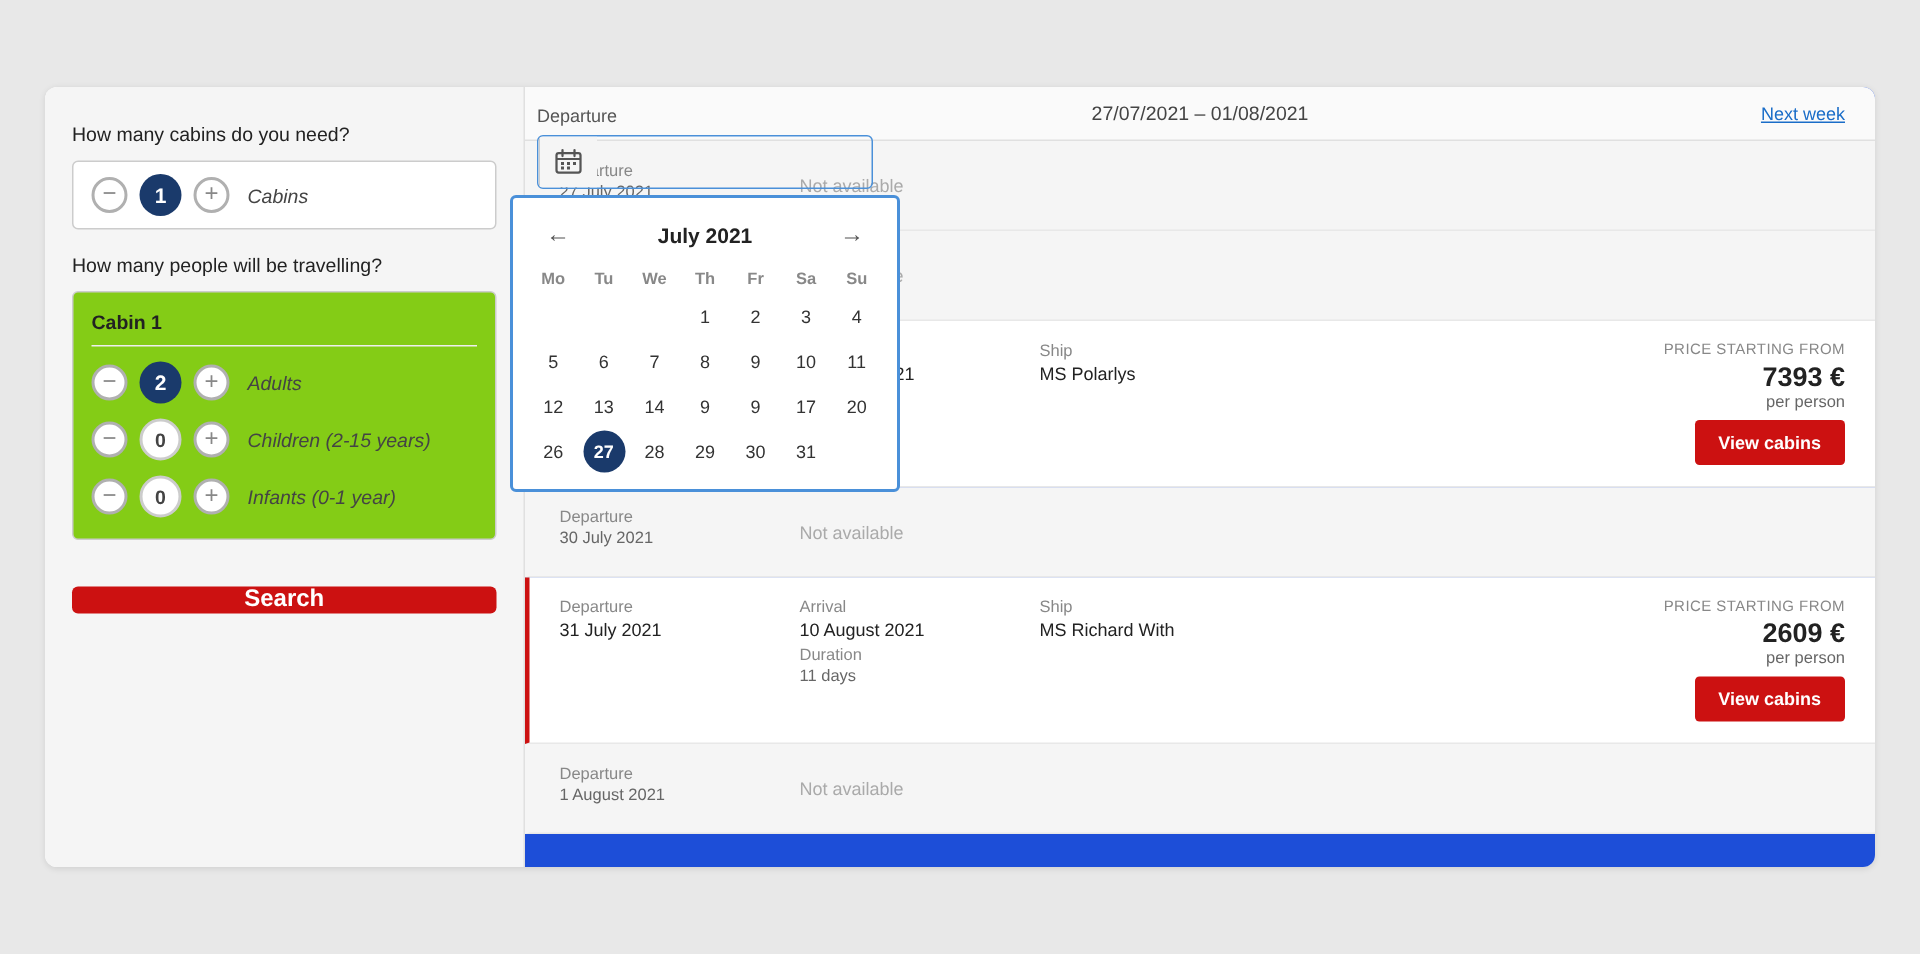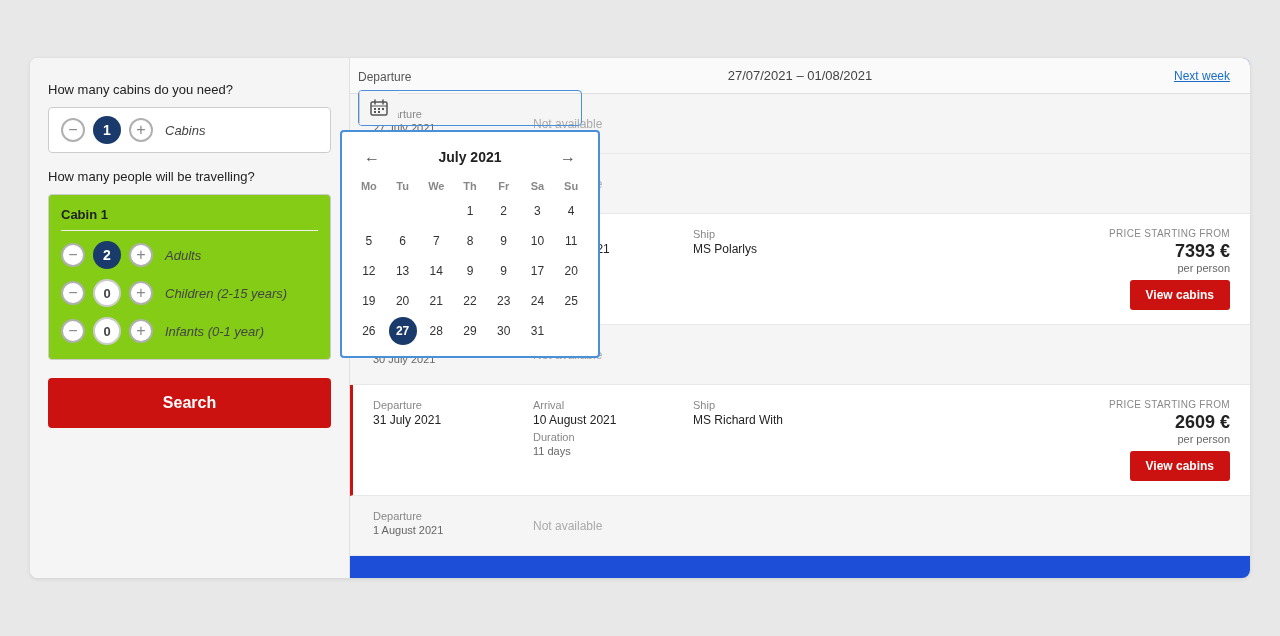--- a/index.html
+++ b/index.html
@@ -108,25 +108,24 @@
       display: flex; align-items: center; justify-content: center;
       font-size: 13px;
       font-weight: bold;
     }
     .search-btn {
       width: 100%;
       background: #cc1111;
       color: #fff;
       border: none;
       border-radius: 4px;
-      padding: 16px;
       font-size: 16px;
       font-weight: bold;
       cursor: pointer;
-      margin-top: 0;
+      margin-top: 13px;
     }
     .departure-section {
       padding: 12px 18px 0 18px;
     }
     .departure-label {
       font-size: 12px;
       color: #555;
       margin-bottom: 6px;
     }
     .date-input-row {
@@ -402,29 +401,20 @@
             <div style="display: grid; grid-template-columns: repeat(7, 1fr); text-align: center;">
               <div style="font-size: 12px; color: rgb(51, 51, 51); width: 28px; height: 28px; display: flex; align-items: center; justify-content: center; margin: 1px auto; border-radius: 50%; cursor: pointer;">12</div>
               <div style="font-size: 12px; color: rgb(51, 51, 51); width: 28px; height: 28px; display: flex; align-items: center; justify-content: center; margin: 1px auto; border-radius: 50%; cursor: pointer;">13</div>
               <div style="font-size: 12px; color: rgb(51, 51, 51); width: 28px; height: 28px; display: flex; align-items: center; justify-content: center; margin: 1px auto; border-radius: 50%; cursor: pointer;">14</div>
               <div style="font-size: 12px; color: rgb(51, 51, 51); width: 28px; height: 28px; display: flex; align-items: center; justify-content: center; margin: 1px auto; border-radius: 50%; cursor: pointer;">9</div>
               <div style="font-size: 12px; color: rgb(51, 51, 51); width: 28px; height: 28px; display: flex; align-items: center; justify-content: center; margin: 1px auto; border-radius: 50%; cursor: pointer;">9</div>
               <div style="font-size: 12px; color: rgb(51, 51, 51); width: 28px; height: 28px; display: flex; align-items: center; justify-content: center; margin: 1px auto; border-radius: 50%; cursor: pointer;">17</div>
               <div style="font-size: 12px; color: rgb(51, 51, 51); width: 28px; height: 28px; display: flex; align-items: center; justify-content: center; margin: 1px auto; border-radius: 50%; cursor: pointer;">20</div>
             </div>
             <div style="display: grid; grid-template-columns: repeat(7, 1fr); text-align: center;">
-              <div style="font-size: 12px; color: rgb(51, 51, 51); width: 28px; height: 28px; display: flex; align-items: center; justify-content: center; margin: 1px auto; border-radius: 50%; cursor: pointer;">19</div>
-              <div style="font-size: 12px; color: rgb(51, 51, 51); width: 28px; height: 28px; display: flex; align-items: center; justify-content: center; margin: 1px auto; border-radius: 50%; cursor: pointer;">20</div>
-              <div style="font-size: 12px; color: rgb(51, 51, 51); width: 28px; height: 28px; display: flex; align-items: center; justify-content: center; margin: 1px auto; border-radius: 50%; cursor: pointer;">21</div>
-              <div style="font-size: 12px; color: rgb(51, 51, 51); width: 28px; height: 28px; display: flex; align-items: center; justify-content: center; margin: 1px auto; border-radius: 50%; cursor: pointer;">22</div>
-              <div style="font-size: 12px; color: rgb(51, 51, 51); width: 28px; height: 28px; display: flex; align-items: center; justify-content: center; margin: 1px auto; border-radius: 50%; cursor: pointer;">23</div>
-              <div style="font-size: 12px; color: rgb(51, 51, 51); width: 28px; height: 28px; display: flex; align-items: center; justify-content: center; margin: 1px auto; border-radius: 50%; cursor: pointer;">24</div>
-              <div style="font-size: 12px; color: rgb(51, 51, 51); width: 28px; height: 28px; display: flex; align-items: center; justify-content: center; margin: 1px auto; border-radius: 50%; cursor: pointer;">25</div>
-            </div>
-            <div style="display: grid; grid-template-columns: repeat(7, 1fr); text-align: center;">
               <div style="font-size: 12px; color: rgb(51, 51, 51); width: 28px; height: 28px; display: flex; align-items: center; justify-content: center; margin: 1px auto; border-radius: 50%; cursor: pointer;">26</div>
               <div style="font-size: 12px; color: rgb(255, 255, 255); width: 28px; height: 28px; display: flex; align-items: center; justify-content: center; margin: 1px auto; border-radius: 50%; cursor: pointer; background: rgb(26, 58, 107); font-weight: bold;">27</div>
               <div style="font-size: 12px; color: rgb(51, 51, 51); width: 28px; height: 28px; display: flex; align-items: center; justify-content: center; margin: 1px auto; border-radius: 50%; cursor: pointer;">28</div>
               <div style="font-size: 12px; color: rgb(51, 51, 51); width: 28px; height: 28px; display: flex; align-items: center; justify-content: center; margin: 1px auto; border-radius: 50%; cursor: pointer;">29</div>
               <div style="font-size: 12px; color: rgb(51, 51, 51); width: 28px; height: 28px; display: flex; align-items: center; justify-content: center; margin: 1px auto; border-radius: 50%; cursor: pointer;">30</div>
               <div style="font-size: 12px; color: rgb(51, 51, 51); width: 28px; height: 28px; display: flex; align-items: center; justify-content: center; margin: 1px auto; border-radius: 50%; cursor: pointer;">31</div>
               <div style="font-size: 12px; color: transparent; width: 28px; height: 28px; display: flex; align-items: center; justify-content: center; margin: 1px auto; border-radius: 50%; cursor: default;"></div>
             </div>
           </div>
       </div>

